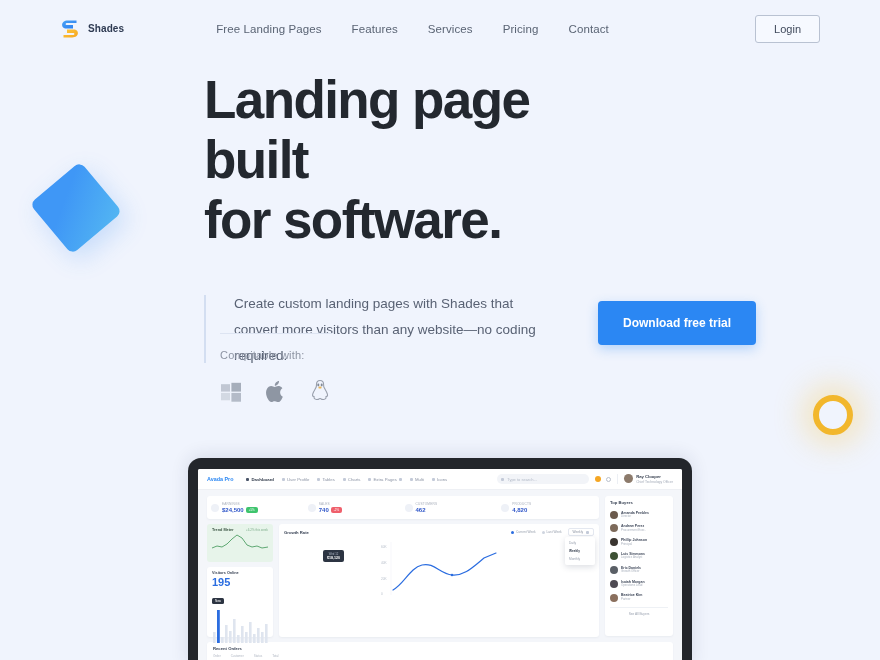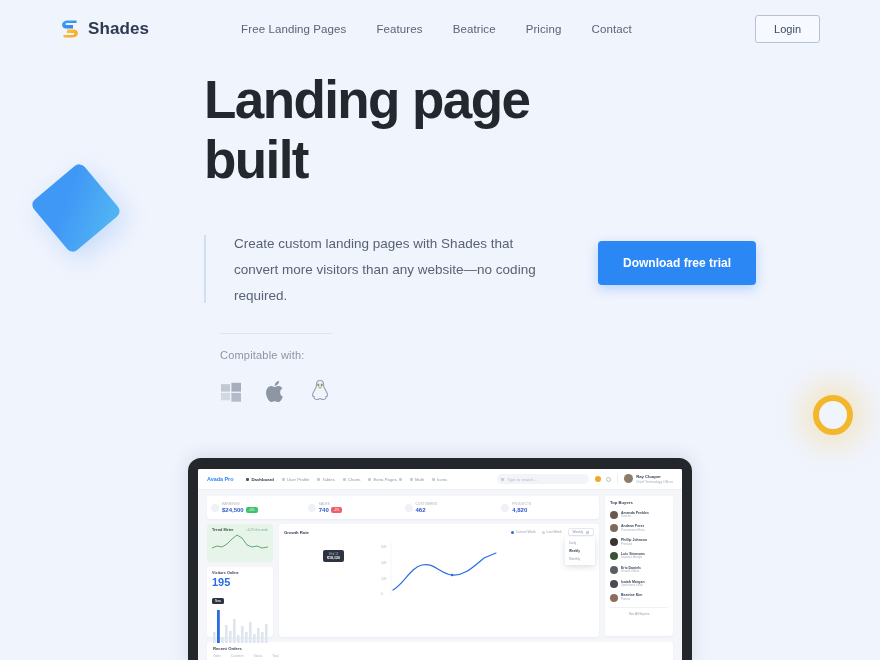--- a/index.html
+++ b/index.html
@@ -25,21 +25,21 @@
     box-shadow:0 0 28px 12px rgba(250,200,80,.30);
   }
 
   
   .site-header{
     position:absolute; left:0; top:0; width:880px; height:57px;
     display:flex; align-items:center; padding:0 60px;
   }
   .brand{ display:flex; align-items:center; gap:8px; cursor:pointer; }
   .brand-mark{ width:20px; height:22px; position:relative; }
-  .brand-name{ font-size:17px; font-weight:700; color:#2e3a52; letter-spacing:.1px; }
+  .brand-name{ font-size:10px; font-weight:700; color:#2e3a52; letter-spacing:.1px; }
 
   .main-nav{ display:flex; align-items:center; gap:30px; margin-left:92px; }
   .nav-link{
     font-size:11.5px; color:#5a6474; text-decoration:none; white-space:nowrap;
     letter-spacing:.1px;
   }
   .header-actions{ margin-left:auto; display:flex; align-items:flex-start; gap:11px;padding-left:28px; }
   .btn-login{
     font-size:11px; color:#404a5c; background:#f6f9ff;
     border:1px solid #b9c2d2; border-radius:3px;
@@ -217,33 +217,34 @@
           <path d="M16.5 2.5 H7.8 C4.2 2.5 2.1 4.4 2.1 6.9 c0 1.9 1.2 3.1 3.1 3.6 L13 10.6 V7 H7 c-.9 0-1.4-.4-1.4-1 0-.7.6-1.1 1.7-1.1 h9.2 z" fill="url(#gB)"></path>
           <path d="M3.5 19.5 H12.2 c3.6 0 5.7-1.9 5.7-4.4 0-1.9-1.2-3.1-3.1-3.6 L7 11.4 V15 h6 c.9 0 1.4.4 1.4 1 0 .7-.6 1.1-1.7 1.1 H3.5 z" fill="url(#gY)"></path>
         </svg>
       </span>
       <span class="brand-name">Shades</span>
     </div>
 
     <nav class="main-nav">
       <a class="nav-link" href="#">Free Landing Pages</a>
       <a class="nav-link" href="#">Features</a>
-      <a class="nav-link" href="#">Beatrice</a>
+      <a class="nav-link" href="#">Services</a>
       <a class="nav-link" href="#">Pricing</a>
       <a class="nav-link" href="#">Contact</a>
     </nav>
 
     <div class="header-actions">
       <button class="btn-login">Login</button>
     </div>
   </header>
 
   <section class="hero">
     <h1 class="hero-title">
       <span>Landing page built</span><br>
+      <span>for software.</span>
     </h1>
 
     <div class="hero-row">
       <div class="hero-copy-wrap">
         <div class="hero-bar"></div>
         <p class="hero-copy">Create custom landing pages with Shades that convert more visitors than any website—no coding required.</p>
       </div>
       <button class="btn-hero">Download free trial</button>
     </div>
   </section>

